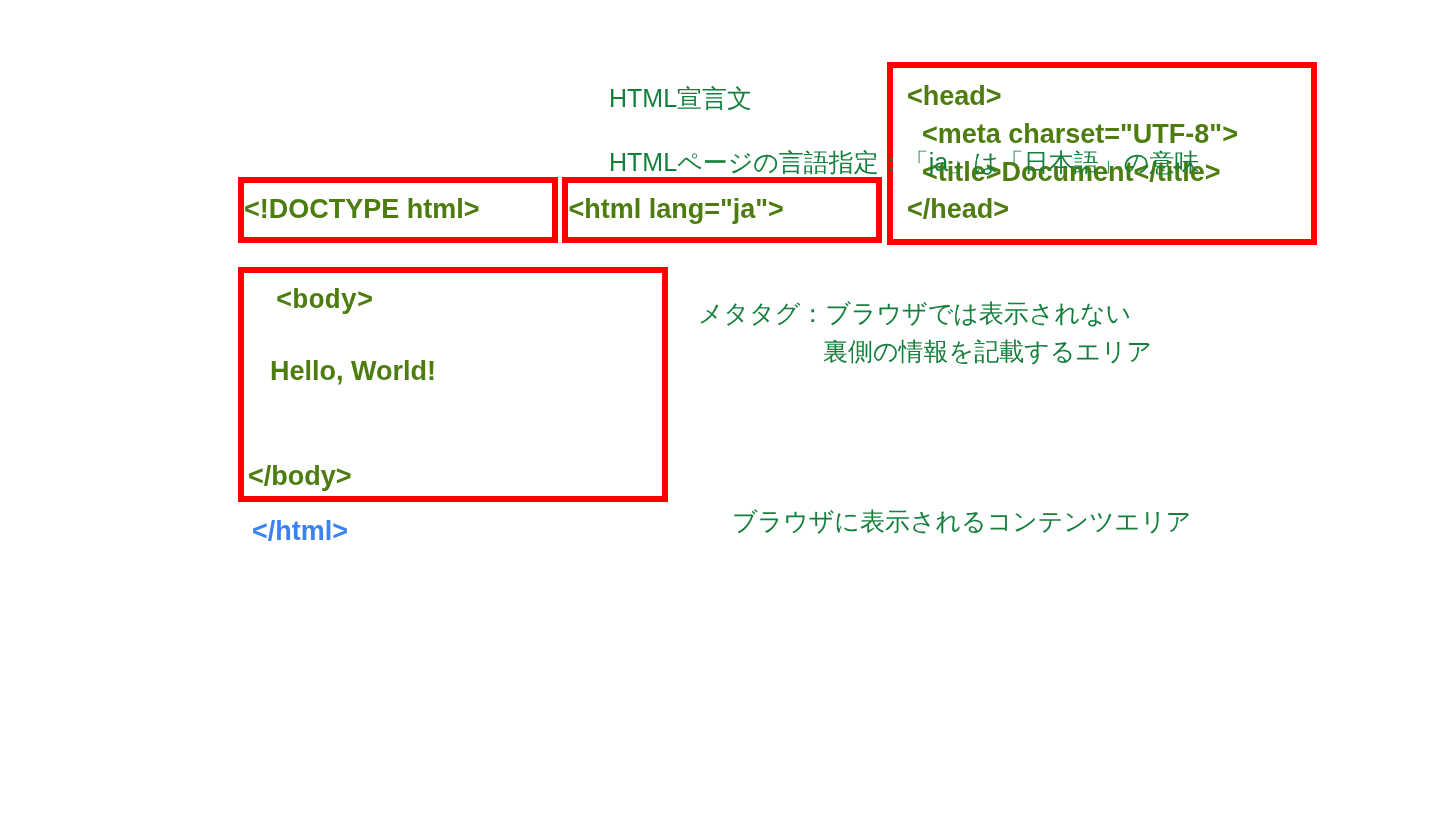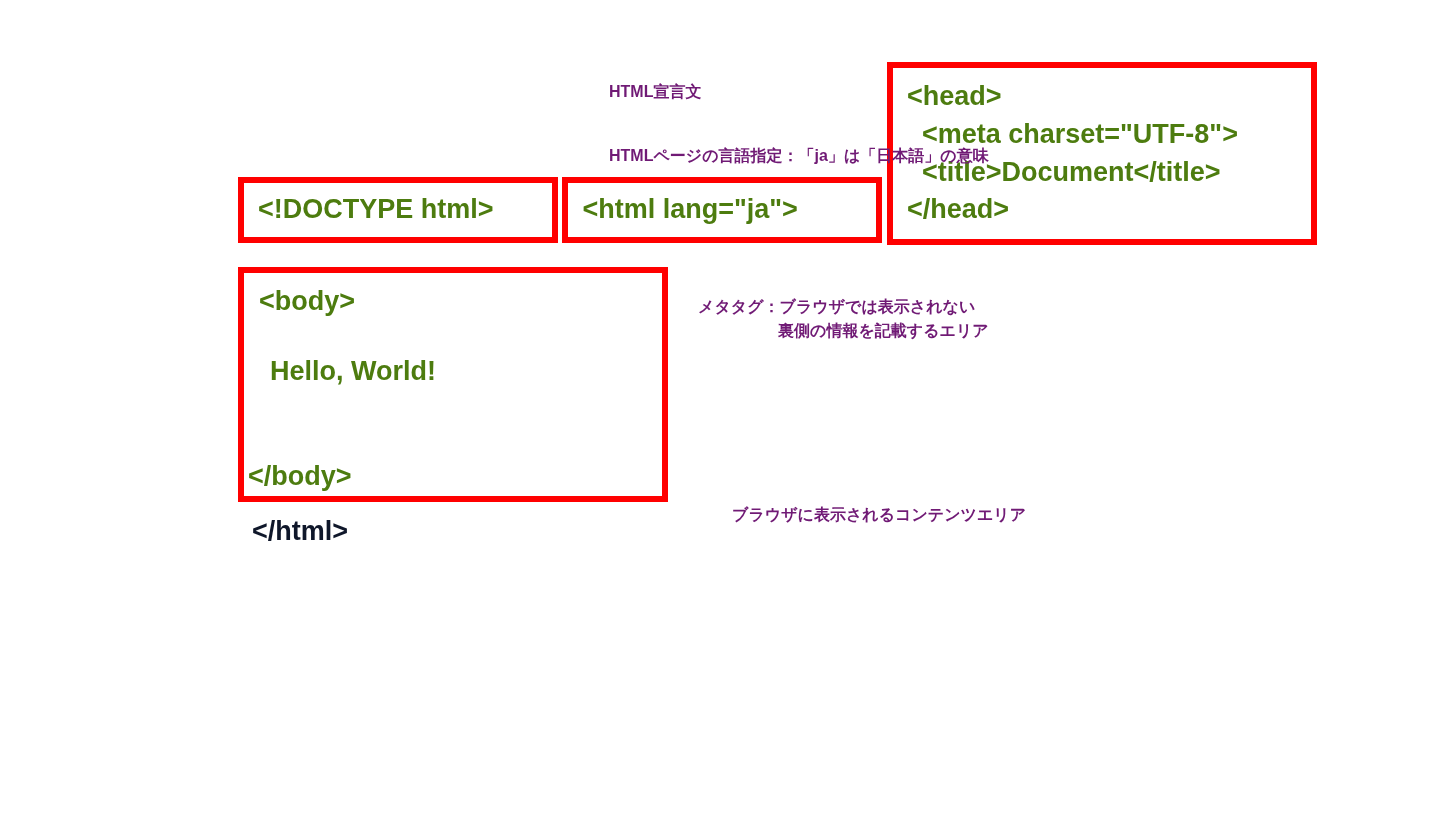--- a/index.html
+++ b/index.html
@@ -15,55 +15,55 @@
       position: relative;
     }
     .container {
       position: absolute;
       left: 238px;
       top: 62px;
     }
     .code-box {
       border: 6px solid #ff0000;
       background: #ffffff;
-      padding: 8px 14px;
+      padding: 8px 0;
       margin-bottom: 22px;
       display: inline-block;
     }
     .code-text {
       font-size: 27px;
       font-weight: bold;
       color: #4d7c0f;
       white-space: pre;
       line-height: 1.4;
     }
     .annotation {
       position: absolute;
-      font-size: 16px;
-      font-weight: bold;
-      color: #701a75;
+      font-size: 25px;
+      font-weight: normal;
+      color: #15803d;
       white-space: pre;
       line-height: 1.5;
     }
     .box1 { width: 320px; }
     .box2 { width: 320px; }
     .box3 { width: 430px; padding: 10px 14px; }
     .box4 { width: 430px; padding: 10px 14px; height: 235px; position: relative; }
     .closing-html {
       font-size: 27px;
       font-weight: bold;
-      color: #0f172a;
+      color: #3b82f6;
       margin-left: 14px;
       margin-top: -12px;
     }
     .anno1 { left: 609px; top: 80px; }
     .anno2 { left: 609px; top: 144px; }
     .anno3 { left: 698px; top: 295px; }
     .anno4 { left: 732px; top: 503px; }
-    .body-open { position: absolute; top: 10px; left: 15px; }
+    .body-open { position: absolute; top: 10px; left: 32px; font-family: Liberation Mono, monospace; }
     .body-content { position: absolute; top: 80px; left: 26px; text-align: right; }
     .body-close { position: absolute; bottom: 0px; left: 4px; }
   </style>
 </head>
 <body>
 
 <div class="container">
 
   <div class="code-box box1">
     <div class="code-text">&lt;!DOCTYPE html&gt;</div>

